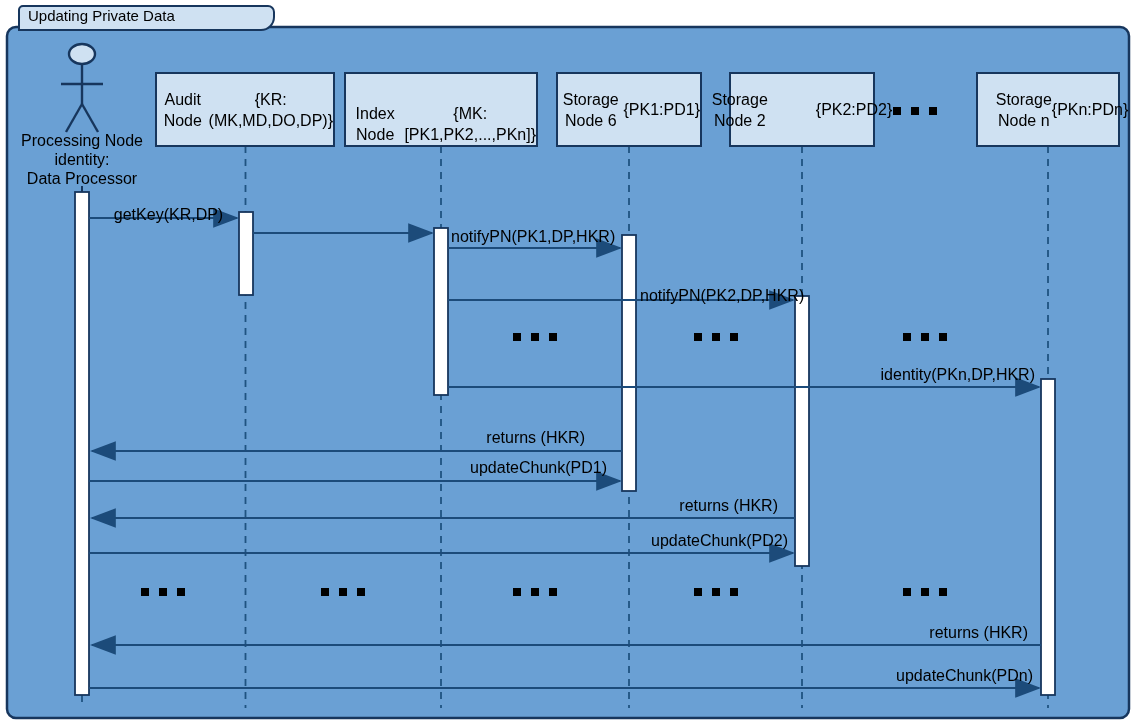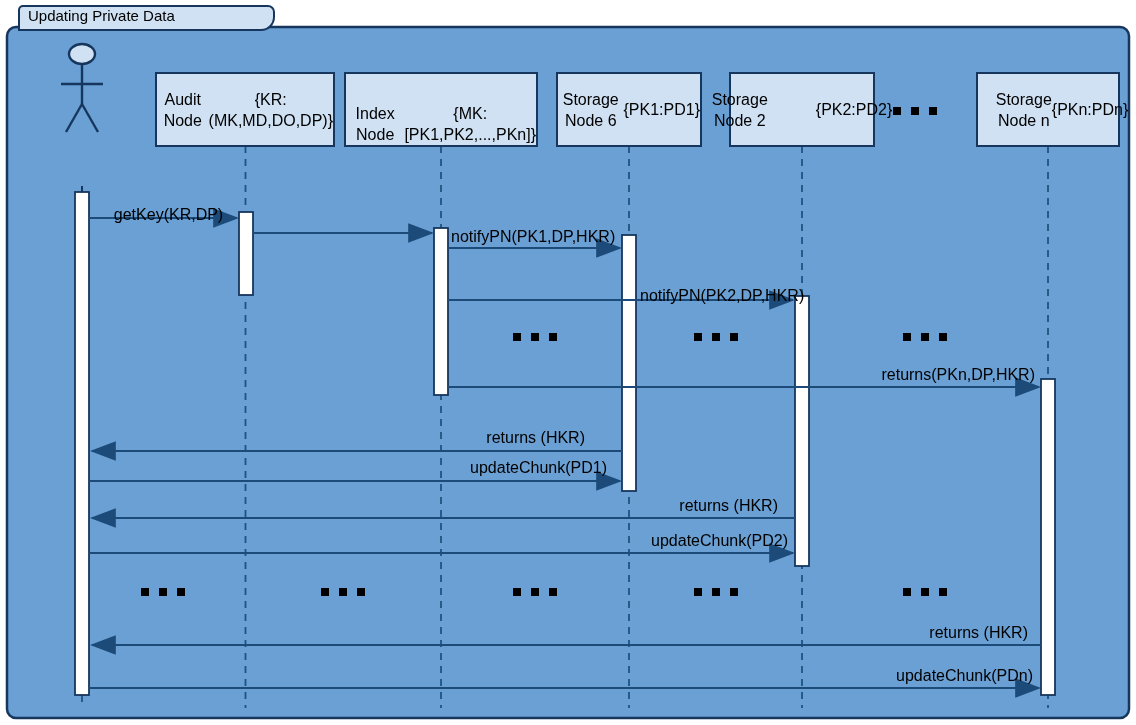--- a/index.html
+++ b/index.html
@@ -78,20 +78,25 @@
     <line class="msg" x1="795" y1="518" x2="92" y2="518" marker-end="url(#arr)"></line>
     <line class="msg" x1="89" y1="553" x2="793" y2="553" marker-end="url(#arr)"></line>
     <line class="msg" x1="1041" y1="645" x2="92" y2="645" marker-end="url(#arr)"></line>
     <line class="msg" x1="89" y1="688" x2="1039" y2="688" marker-end="url(#arr)"></line>
   </svg>
 
   <div class="tab">
     <span>Updating Private Data</span>
   </div>
 
+  <div class="actor-label">
+    <div>Processing Node</div>
+    <div>identity:</div>
+    <div>Data Processor</div>
+  </div>
 
   <div class="pbox" style="left:155px;width:180px;">
     <div>Audit Node</div>
     <div>{KR:(MK,MD,DO,DP)}</div>
   </div>
   <div class="pbox" style="left:344px;width:194px;align-items:flex-end;">
     <div>Index Node</div>
     <div>{MK:[PK1,PK2,...,PKn]}</div>
   </div>
   <div class="pbox" style="left:556px;width:146px;">
@@ -103,21 +108,21 @@
     <div>{PK2:PD2}</div>
   </div>
   <div class="pbox" style="left:976px;width:144px;padding-left:28px;">
     <div>Storage Node n</div>
     <div>{PKn:PDn}</div>
   </div>
 
   <div class="mlabel c" style="left:96px;top:197px;width:145px;margin-top:9px;">getKey(KR,DP)</div>
   <div class="mlabel" style="left:451px;top:228px;">notifyPN(PK1,DP,HKR)</div>
   <div class="mlabel r" style="left:640px;top:279px;width:156px;margin-top:8px;">notifyPN(PK2,DP,HKR)</div>
-  <div class="mlabel r" style="left:875px;top:366px;width:160px;">returns(PKn,DP,HKR)</div>
+  <div class="mlabel r" style="left:875px;top:366px;width:160px;">identity(PKn,DP,HKR)</div>
   <div class="mlabel r" style="left:440px;top:429px;width:145px;">returns (HKR)</div>
   <div class="mlabel r" style="left:452px;top:459px;width:155px;">updateChunk(PD1)</div>
   <div class="mlabel r" style="left:630px;top:497px;width:148px;">returns (HKR)</div>
   <div class="mlabel r" style="left:630px;top:532px;width:158px;">updateChunk(PD2)</div>
   <div class="mlabel r" style="left:890px;top:624px;width:138px;">returns (HKR)</div>
   <div class="mlabel r" style="left:875px;top:667px;width:158px;">updateChunk(PDn)</div>
 
   <div class="dots" style="left:893px;top:107px;">
       <i></i>
       <i></i>

